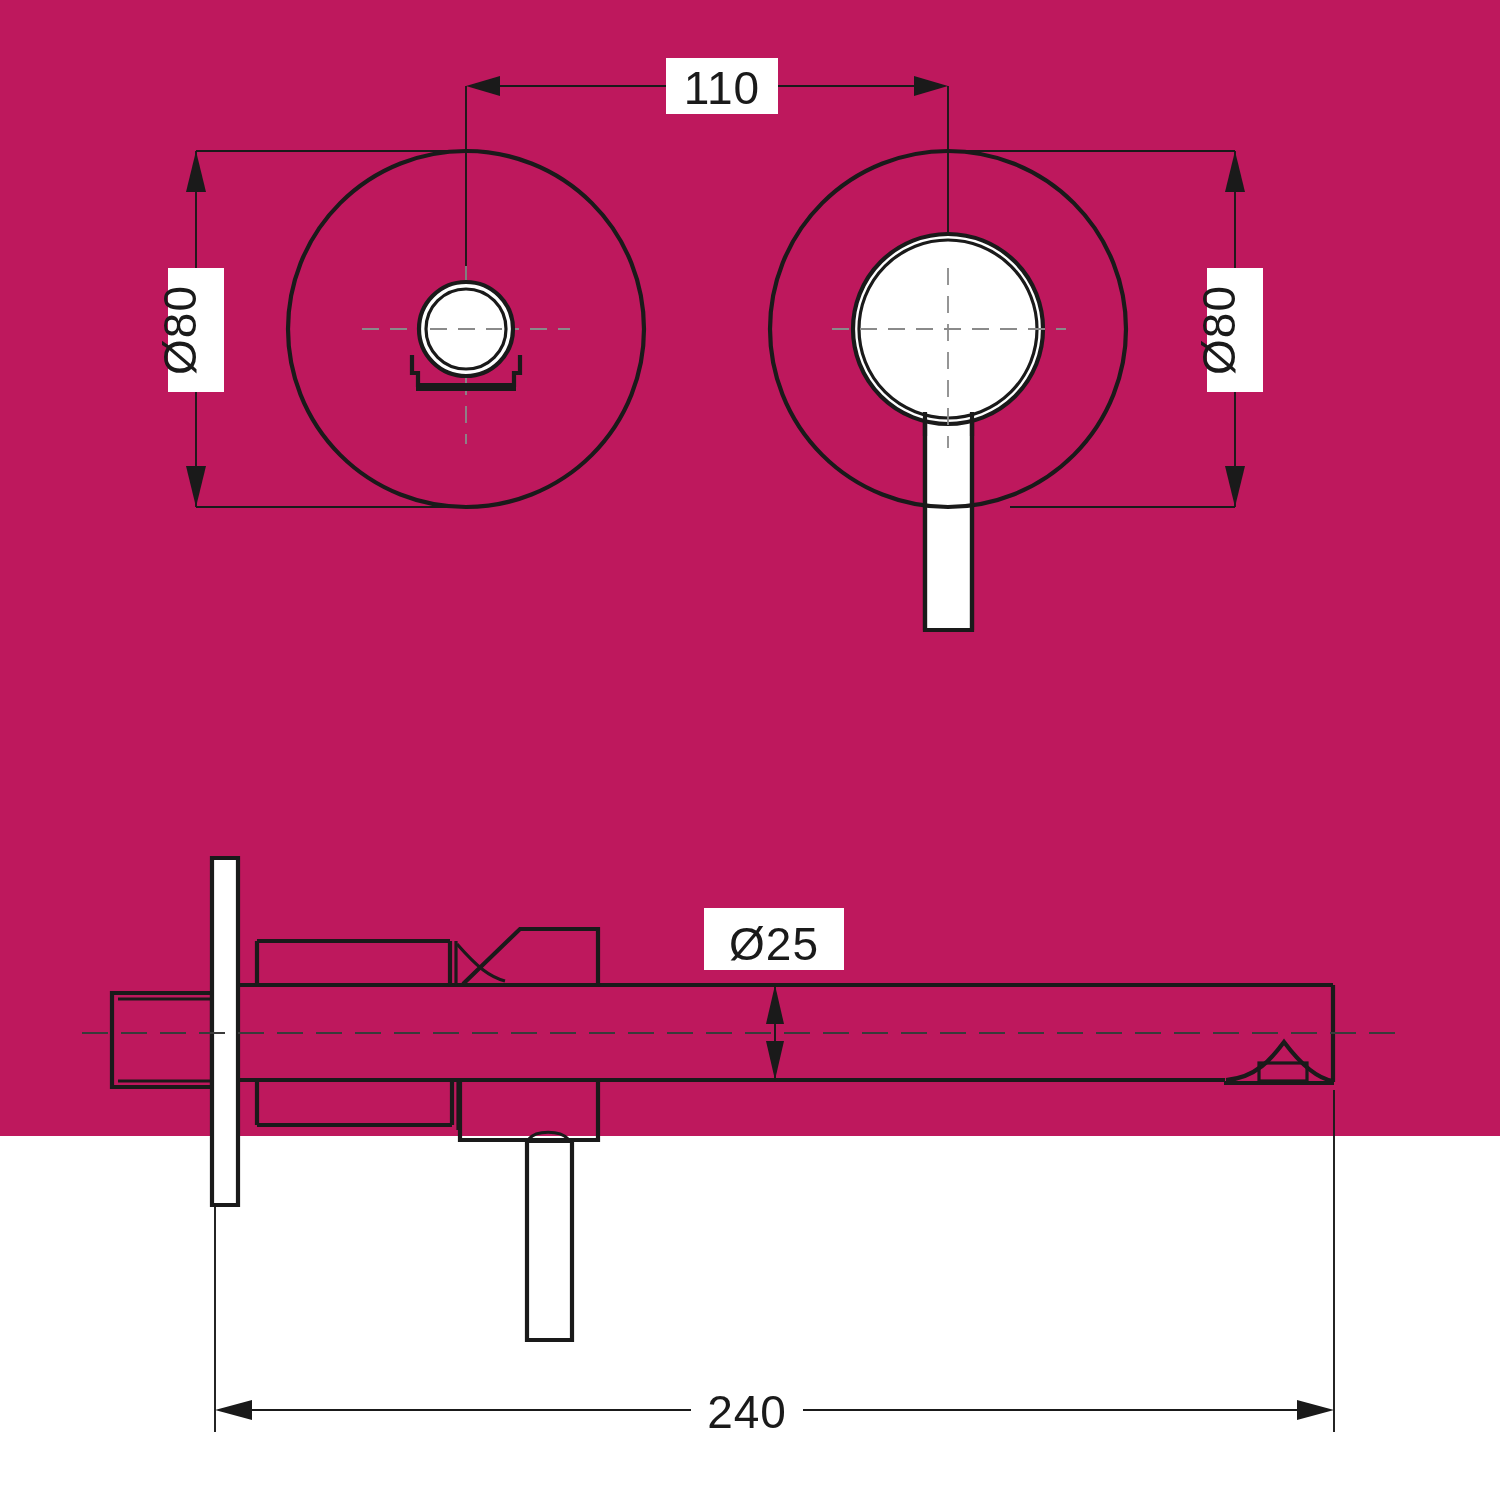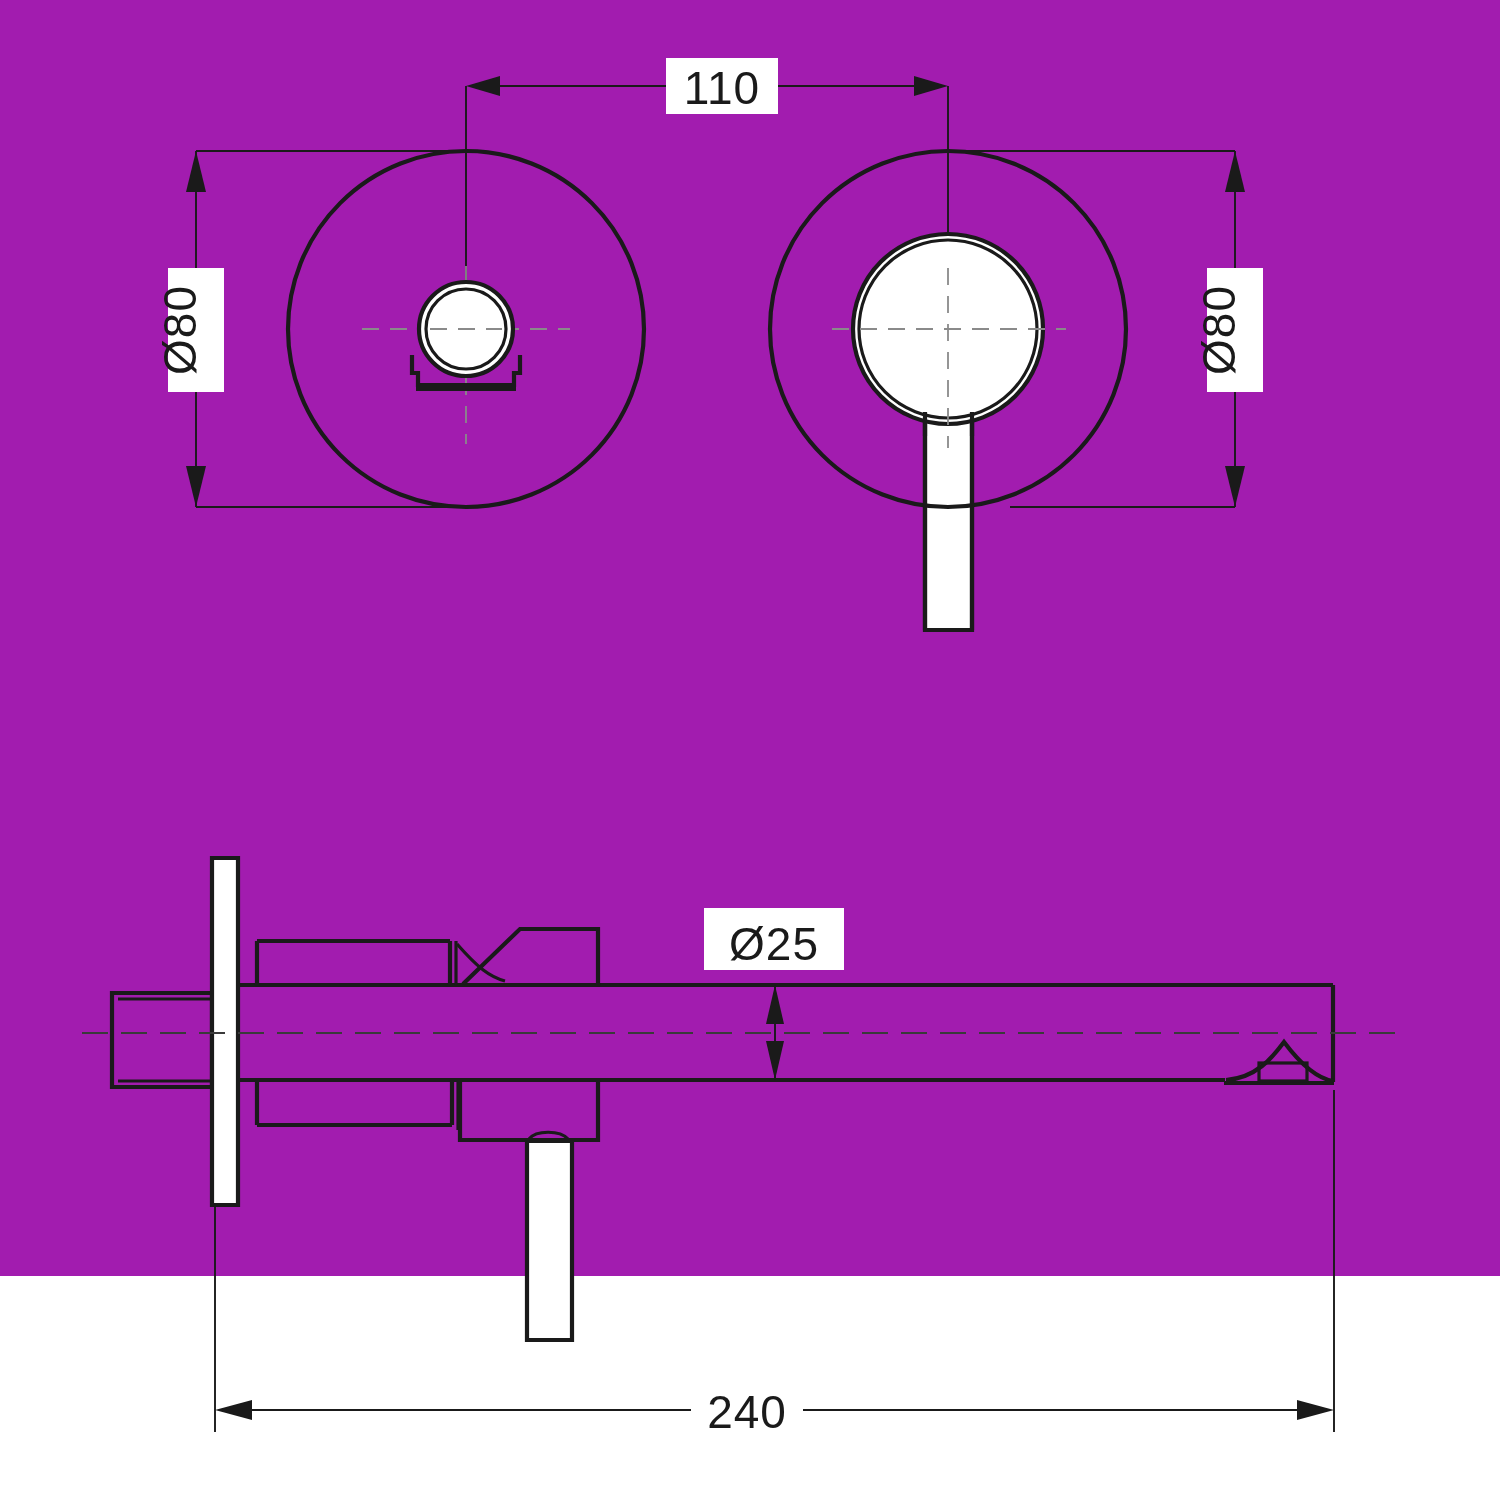--- a/index.html
+++ b/index.html
@@ -9,22 +9,22 @@
   }
   body {
     width: 1500px;
     height: 1500px;
     font-family: "Liberation Sans", sans-serif;
     overflow: hidden;
   }
   #drawing-root {
     position: relative;
     width: 1500px;
-    height: 1276px;
-    background: #a21caf;
+    height: 1136px;
+    background: #be185d;
   }
   svg#technical-drawing {
     display: block;
     width: 1500px;
     height: 1500px;
   }
   .obj-line {
     fill: none;
     stroke: #1a1a1a;
     stroke-width: 4.2;

